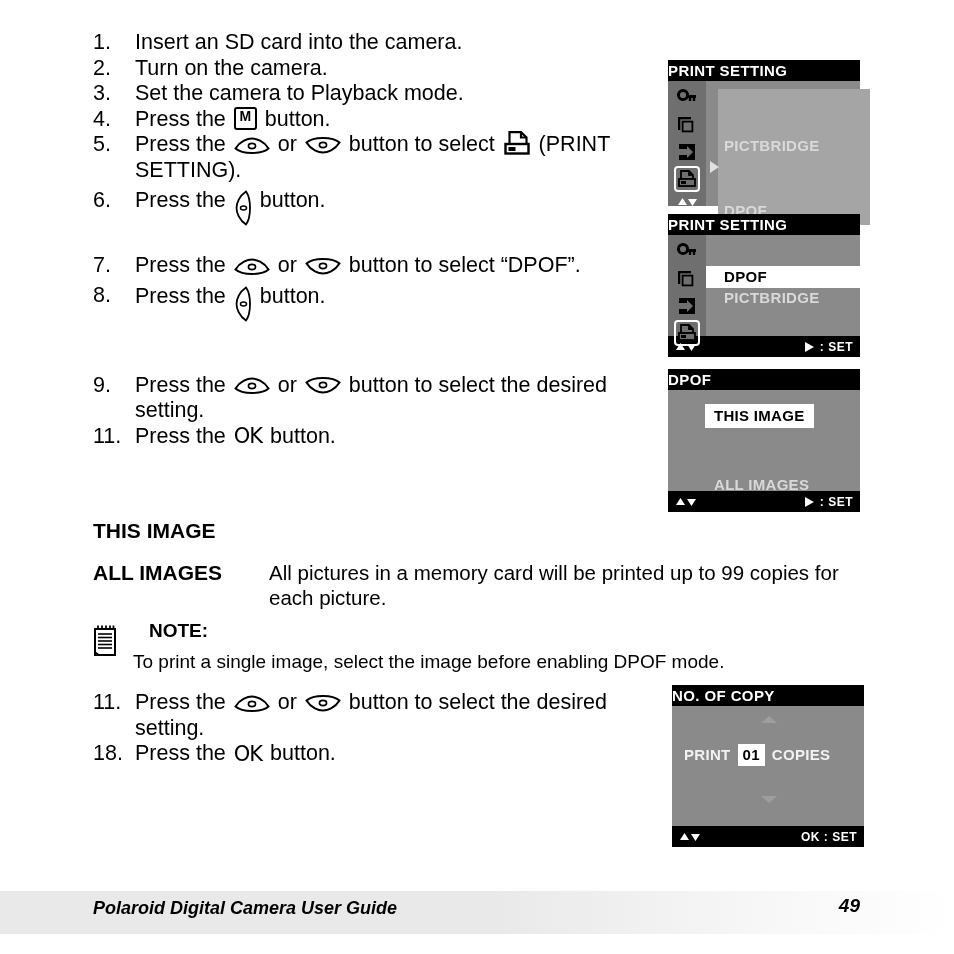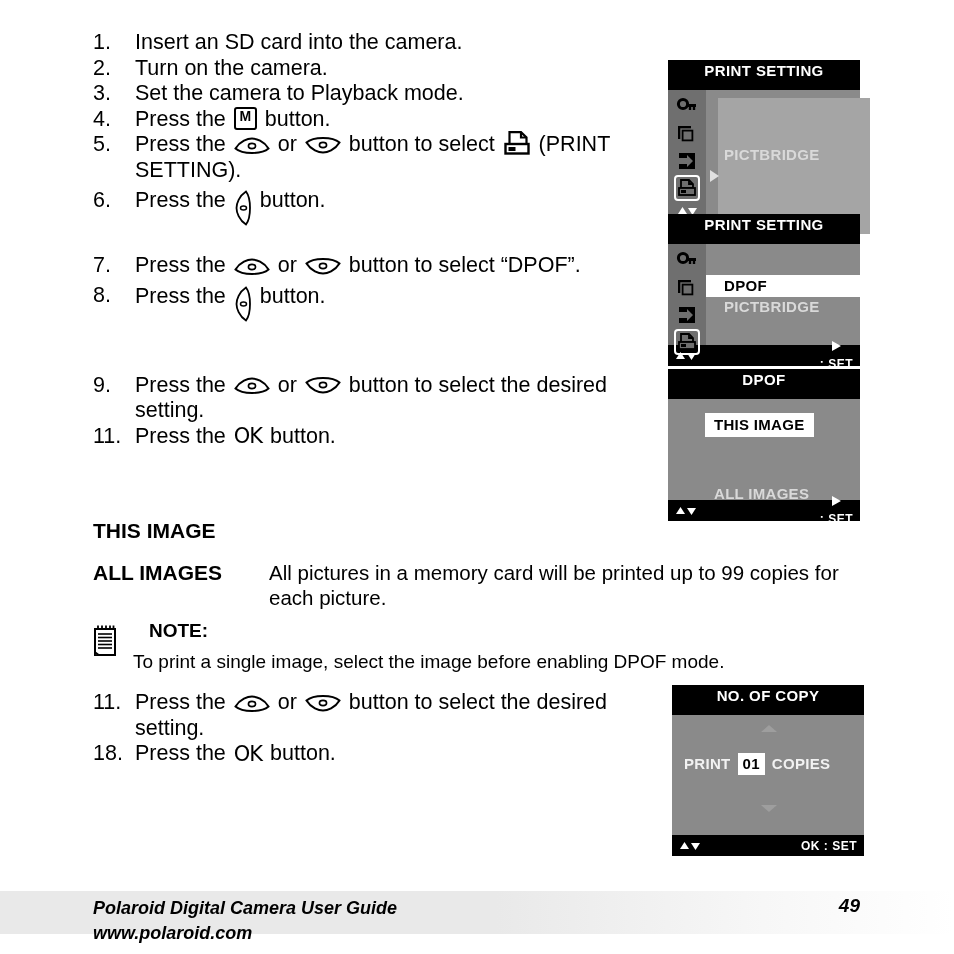--- a/index.html
+++ b/index.html
@@ -159,23 +159,22 @@
     position: absolute;
     width: 192px;
     background: #8a8a8a;
     font-family: "Liberation Sans", sans-serif;
   }
   .lcd-title {
     background: #000000;
     color: #ffffff;
     font-size: 15px;
     font-weight: bold;
-    text-align: center;
     letter-spacing: 0.4px;
-    height: 30px;
+    height: 21px;
     line-height: 21px;
   }
   .lcd-body {
     display: flex;
     position: relative;
   }
   .lcd-side {
     width: 38px;
     flex: 0 0 38px;
     background: #6f6f6f;
@@ -212,21 +211,20 @@
   }
   .updown {
     display: inline-block;
   }
   .updown svg { display: block; }
   .foot-set {
     display: flex;
     align-items: center;
     gap: 5px;
     letter-spacing: 0.5px;
-    flex-direction: column;
   }
   .foot-set svg { display: block; }
 
   
   .opt {
     font-size: 15px;
     font-weight: bold;
     letter-spacing: 0.3px;
     line-height: 20px;
     padding: 1px 0 1px 0;
@@ -572,15 +570,14 @@
     </span>
     <span class="foot-set">
       <span>OK :  SET</span>
     </span>
   </div>
 </div>
 
 <div class="footer-band"></div>
 <div class="footer-text">
   <div>Polaroid Digital Camera User Guide</div>
-  <div>www.polaroid.com</div>
 </div>
 <div class="footer-page">49</div>
 
 </body></html>

